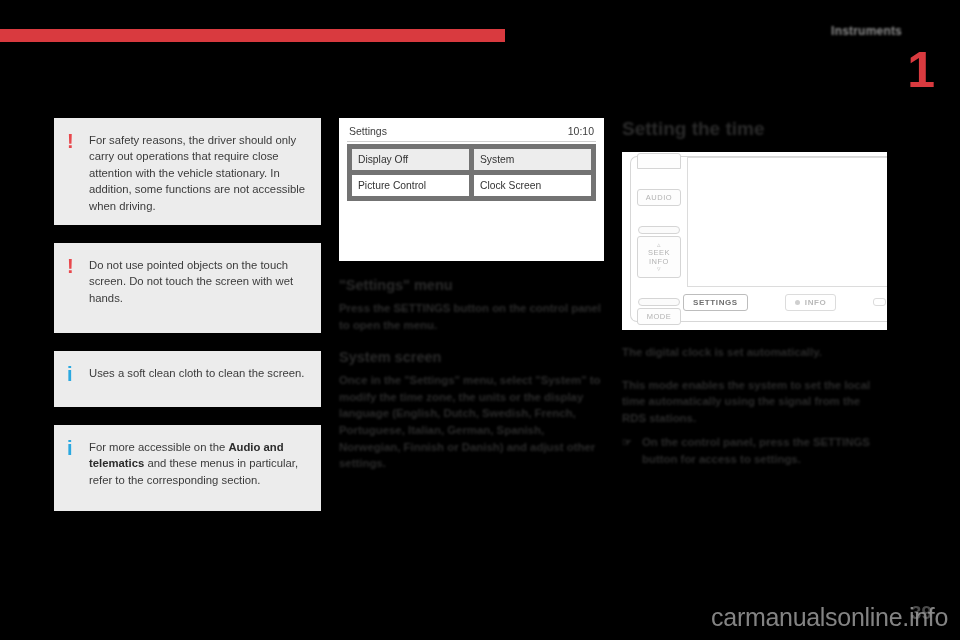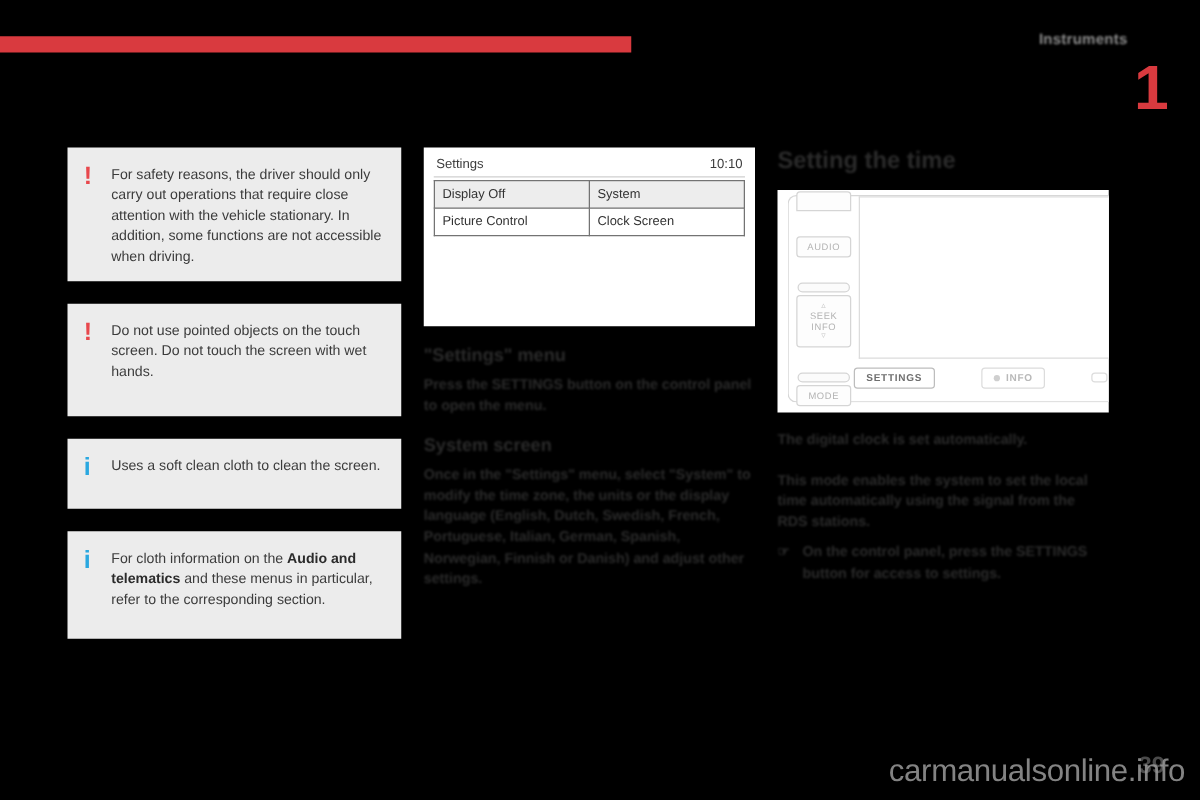--- a/index.html
+++ b/index.html
@@ -106,21 +106,21 @@
     color: #3d3d3d;
     padding: 0 2px 4px 2px;
     border-bottom: 1px solid #cfcfcf;
   }
   .ds-table {
     width: 100%;
     border-collapse: collapse;
     margin-top: 2px;
   }
   .ds-table td {
-    border: 1px solid #737373;
+    border: 5px solid #737373;
     font-size: 10.3px;
     color: #333333;
     padding: 3px 6px;
     height: 15px;
     background: #ffffff;
   }
   .ds-table tr:first-child td { background: #ededed; }
   .ds-table td.col-a { width: 50%; }
 
   
@@ -306,21 +306,21 @@
     <div class="callout-text">Do not use pointed objects on the touch screen. Do not touch the screen with wet hands.</div>
   </div>
 
   <div class="callout box-3">
     <div class="callout-mark info">i</div>
     <div class="callout-text">Uses a soft clean cloth to clean the screen.</div>
   </div>
 
   <div class="callout box-4">
     <div class="callout-mark info">i</div>
-    <div class="callout-text"><span>For cloth information on the </span><b>Audio and telematics</b><span> and these menus in particular, refer to the corresponding section.</span></div>
+    <div class="callout-text"><span>For more accessible on the </span><b>Audio and telematics</b><span> and these menus in particular, refer to the corresponding section.</span></div>
   </div>
 
 </div>
 
 <div class="col col-mid">
 
   <div class="device-screen">
     <div class="ds-topbar">
       <span>Settings</span>
       <span>10:10</span>

